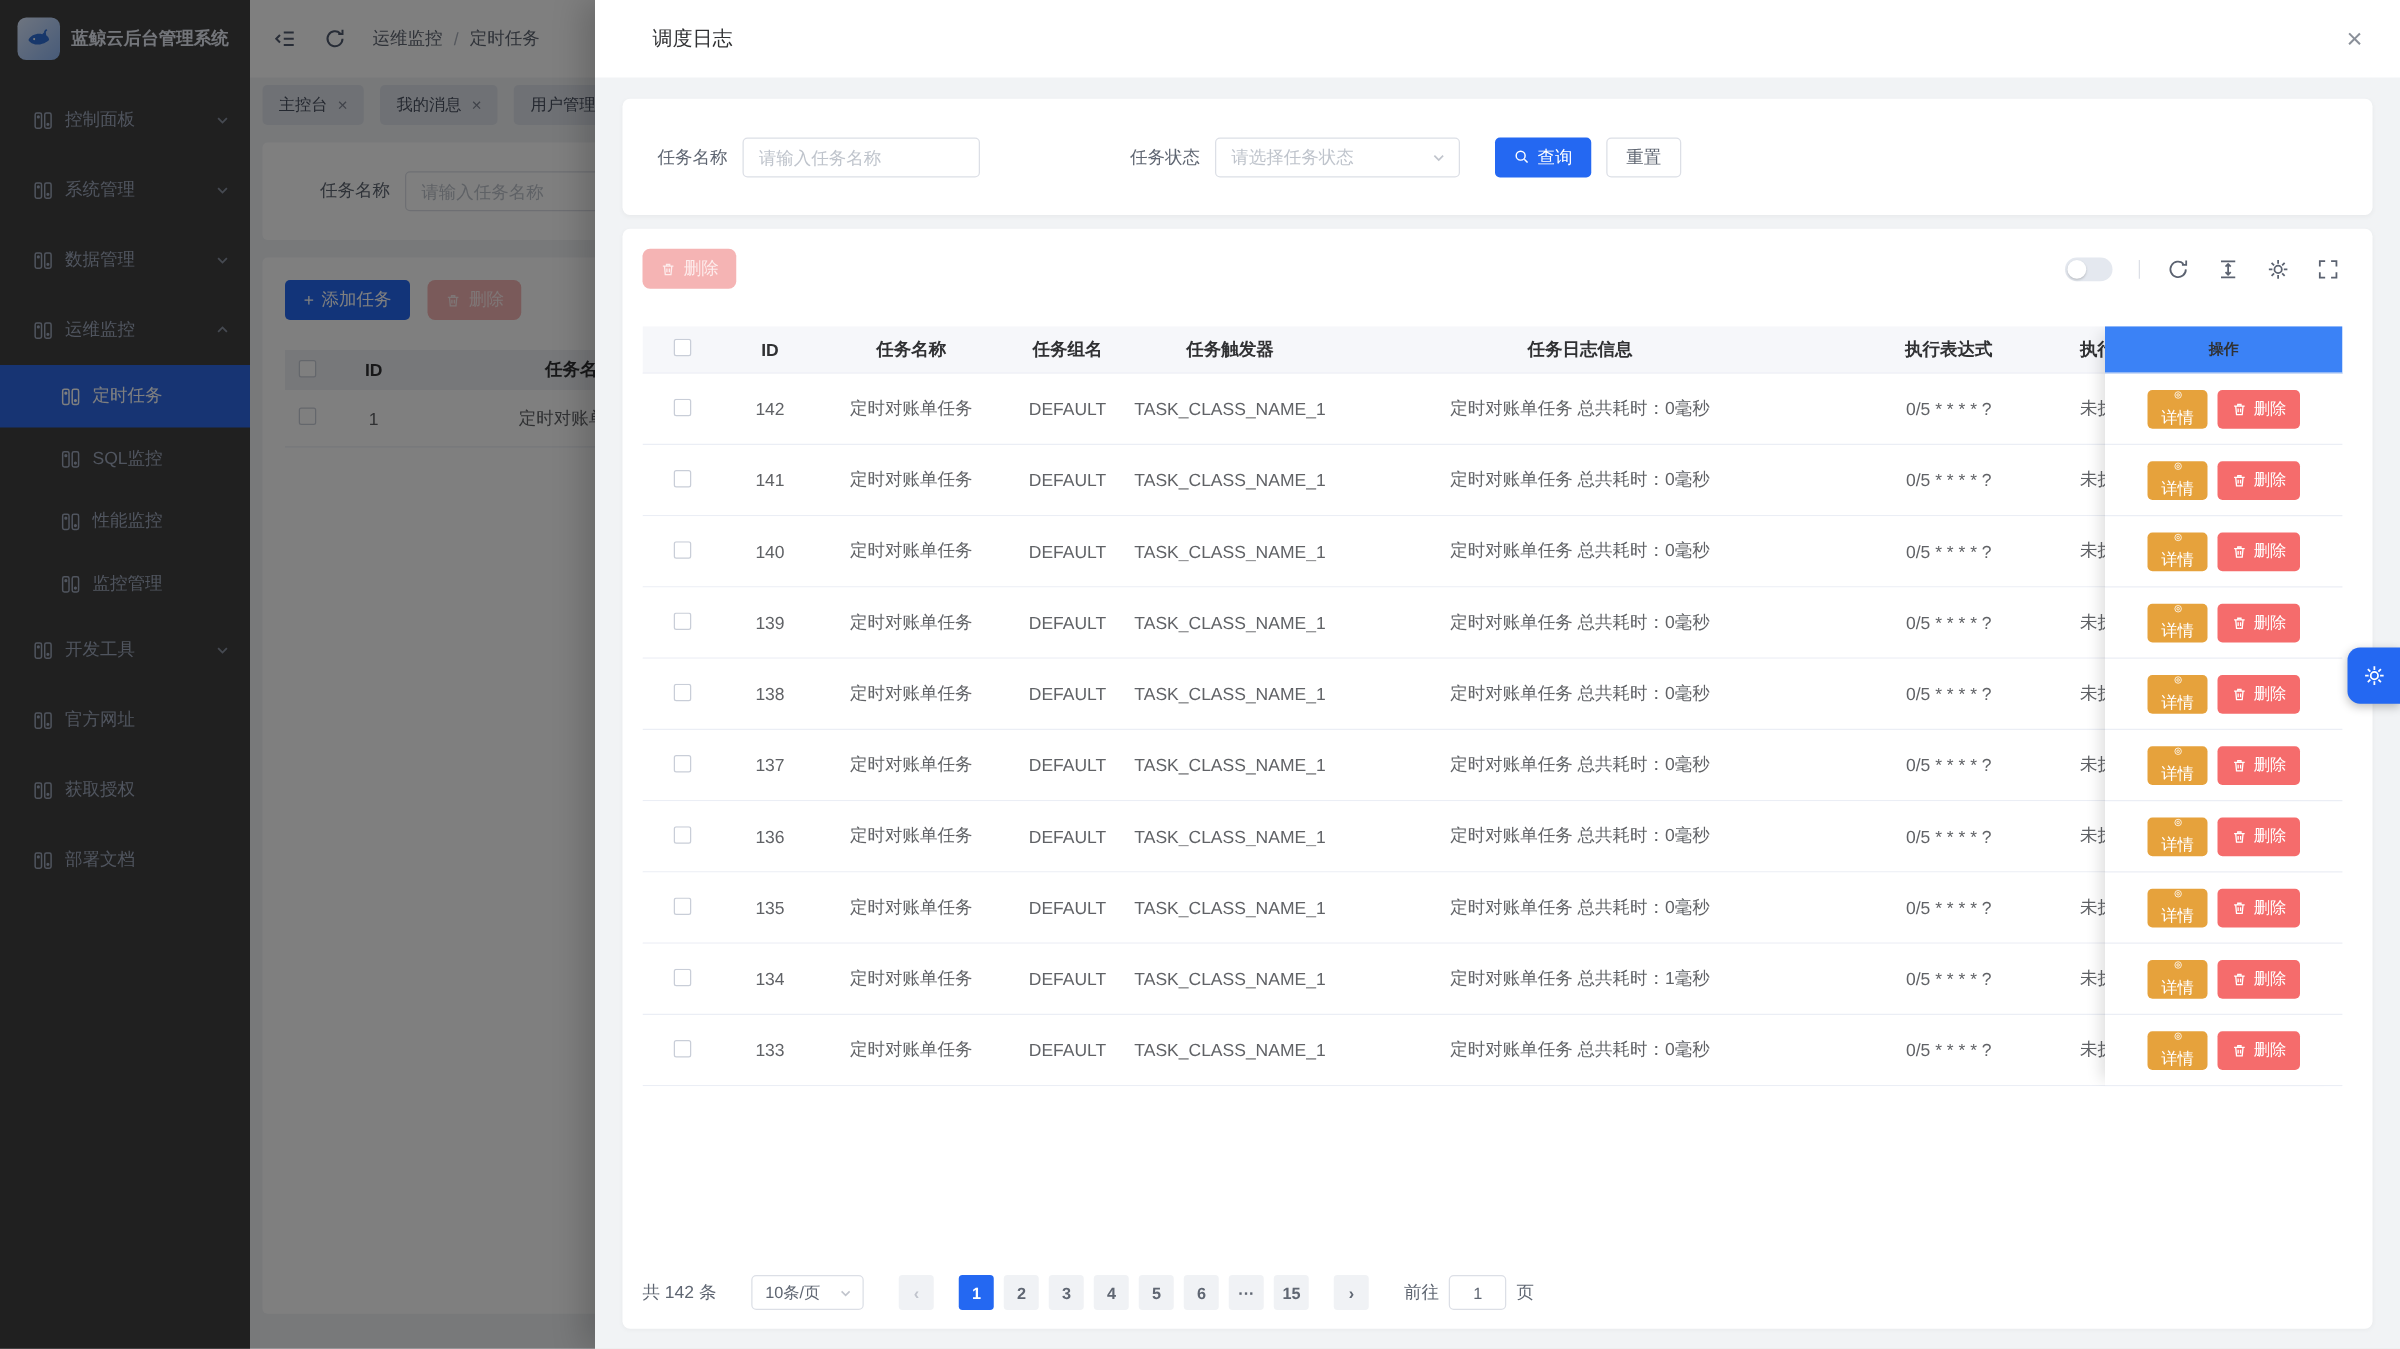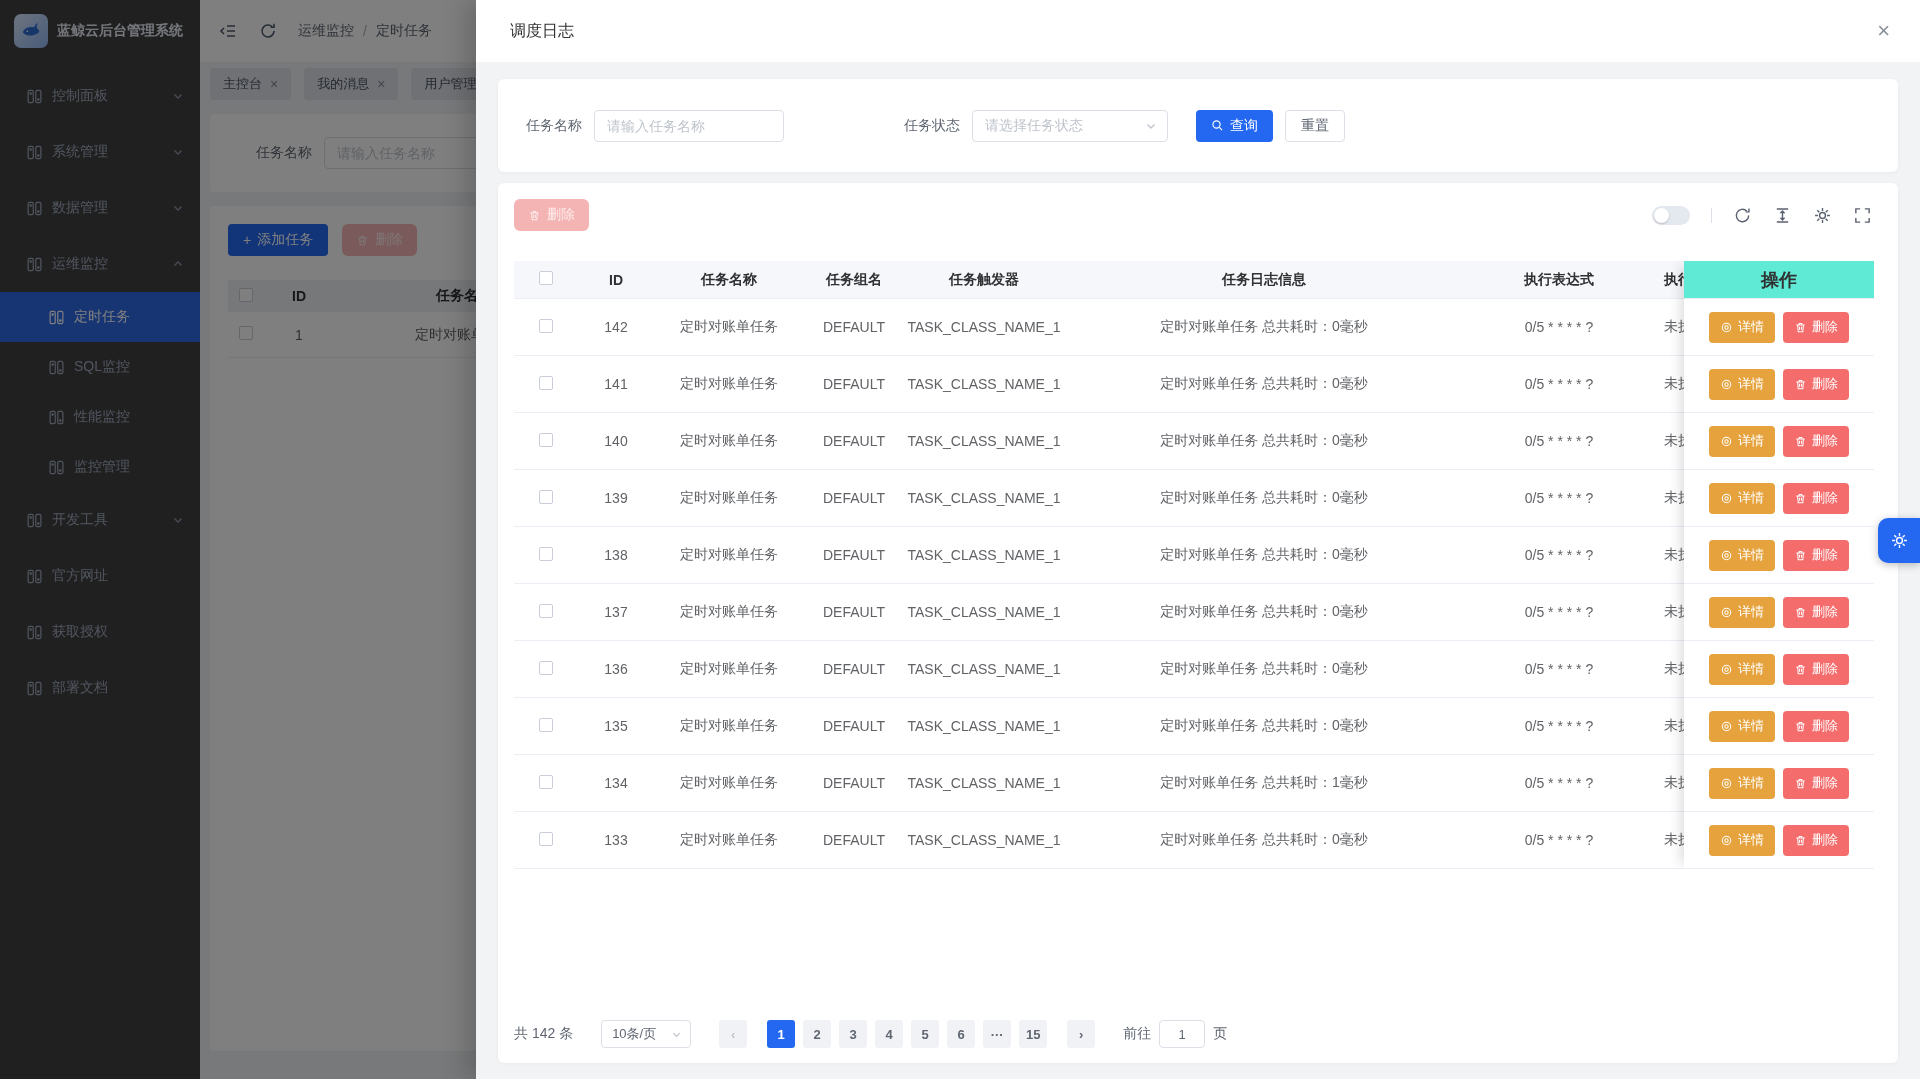--- a/index.html
+++ b/index.html
@@ -42,21 +42,21 @@
   .btn-danger-disabled { background:#f5b4b4; color:#fdecec; padding:0 14px; border-radius:6px; cursor:not-allowed; }
   .bg-table { margin-top:24px; }
   .bg-thead { height:32px; background:#eef0f4; display:grid; grid-template-columns:36px 70px 260px 1fr; align-items:center; font-size:14px; font-weight:bold; color:#303133; }
   .bg-trow { height:46px; display:grid; grid-template-columns:36px 70px 260px 1fr; align-items:center; font-size:14px; color:#606266; border-bottom:1px solid #ebeef5; }
   .cell-c { text-align:center; }
   .checkbox { width:14px; height:14px; border:1px solid #c9ced8; border-radius:2px; background:#fff; display:inline-block; cursor:pointer; }
 
   
   .overlay { position:absolute; inset:0; background:rgba(0,0,0,.5); z-index:10; }
   .drawer { position:absolute; top:0; bottom:0; left:476px; right:0; background:#fff; z-index:20; box-shadow:-10px 0 24px rgba(0,0,0,.18); display:flex; flex-direction:column; }
-  .drawer-header { height:62px; display:flex; align-items:center; justify-content:space-between; padding:0 30px 0 34px; flex:none; }
+  .drawer-header { height:62px; display:flex; align-items:center; justify-content:space-between; padding:0 30px 0 34px; flex:none;margin-left:12px; }
   .drawer-title { font-size:16px; color:#303133; }
   .drawer-close { font-size:22px; color:#8a9099; cursor:pointer; line-height:1; }
   .drawer-body { flex:1; background:#f1f3f5; padding:17px 22px 16px; display:flex; flex-direction:column; min-height:0; }
   .card { background:#fff; border-radius:6px; box-shadow:0 1px 4px rgba(0,0,0,.04); }
   .filter-card { height:93px; margin-bottom:11px; display:flex; align-items:center; padding:0 28px; flex:none; }
   .f-label { font-size:14px; color:#5f6672; white-space:nowrap; margin-right:12px; }
   .f-input { width:190px; height:32px; border:1px solid #dcdfe6; border-radius:4px; font-size:14px; padding:0 12px; color:#303133; }
   .f-input::placeholder { color:#bfc4cc; }
   .f-select { width:196px; height:32px; border:1px solid #dcdfe6; border-radius:4px; display:flex; align-items:center; justify-content:space-between; padding:0 10px 0 12px; font-size:14px; color:#bfc4cc; cursor:pointer; background:#fff; }
   .gap-l { margin-left:120px; }
@@ -70,24 +70,24 @@
   .switch .knob { position:absolute; left:2px; top:2px; width:15px; height:15px; border-radius:50%; background:#fff; box-shadow:0 1px 2px rgba(0,0,0,.2); }
   .v-div { width:1px; height:15px; background:#dcdfe6; }
 
   .dtable { position:relative; margin-right:8px; flex:none; overflow:hidden; }
   .dt-grid { display:grid; grid-template-columns:64px 76px 150px 100px 160px 400px 190px 1fr; align-items:center; }
   .dt-head { height:38px; background:#f6f7fa; font-size:14px; font-weight:bold; color:#303133; border-bottom:1px solid #ebeef5; }
   .dt-row { height:57px; font-size:14px; color:#606266; border-bottom:1px solid #ebeef5; background:#fff; }
   .dt-cell { text-align:center; white-space:nowrap; overflow:hidden; }
   .dt-cell.left { text-align:left; padding-left:10px; }
   .ops-col { position:absolute; top:0; right:0; bottom:0; width:190px; background:#fff; box-shadow:-8px 0 12px -5px rgba(0,0,0,.14); }
-  .ops-head { height:38px; background:#5eead4; border-bottom:1px solid #ebeef5; display:flex; align-items:center; justify-content:center; font-size:18px; font-weight:bold; color:#303133; }
+  .ops-head { height:38px; background:#3b82f6; border-bottom:1px solid #ebeef5; display:flex; align-items:center; justify-content:center; font-size:12px; font-weight:bold; color:#303133; }
   .ops-row { height:57px; border-bottom:1px solid #ebeef5; display:flex; align-items:center; justify-content:center; gap:8px; }
   .mini-btn { height:31px; border-radius:4px; border:none; color:#fff; font-size:13px; display:inline-flex; align-items:center; gap:5px; padding:0 11px; cursor:pointer; }
-  .mini-detail { background:#e6a23c; }
+  .mini-detail { background:#e6a23c;flex-direction:column; }
   .mini-del { background:#f56c6c; }
 
   .spacer { flex:1; }
   .pagination { flex:none; display:flex; align-items:center; justify-content:flex-start; gap:20px; font-size:14px; color:#5f6672; padding-right:10px; }
   .pg-total { margin-right:8px; white-space:nowrap; }
   .pg-sizer { width:90px; height:28px; border:1px solid #dcdfe6; border-radius:4px; display:flex; align-items:center; justify-content:space-between; padding:0 8px 0 10px; font-size:13px; color:#5f6672; cursor:pointer; margin-right:8px; background:#fff; }
   .pg-box { min-width:28px; height:28px; border-radius:3px; background:#f0f2f5; display:flex; align-items:center; justify-content:center; font-size:13px; font-weight:bold; color:#5f6672; cursor:pointer; padding:0 5px; }
   .pg-box.active { background:#2468f2; color:#fff; }
   .pg-box.disabled { color:#c0c4cc; }
   .pg-goto { display:flex; align-items:center; gap:8px; margin-left:8px; white-space:nowrap; }

